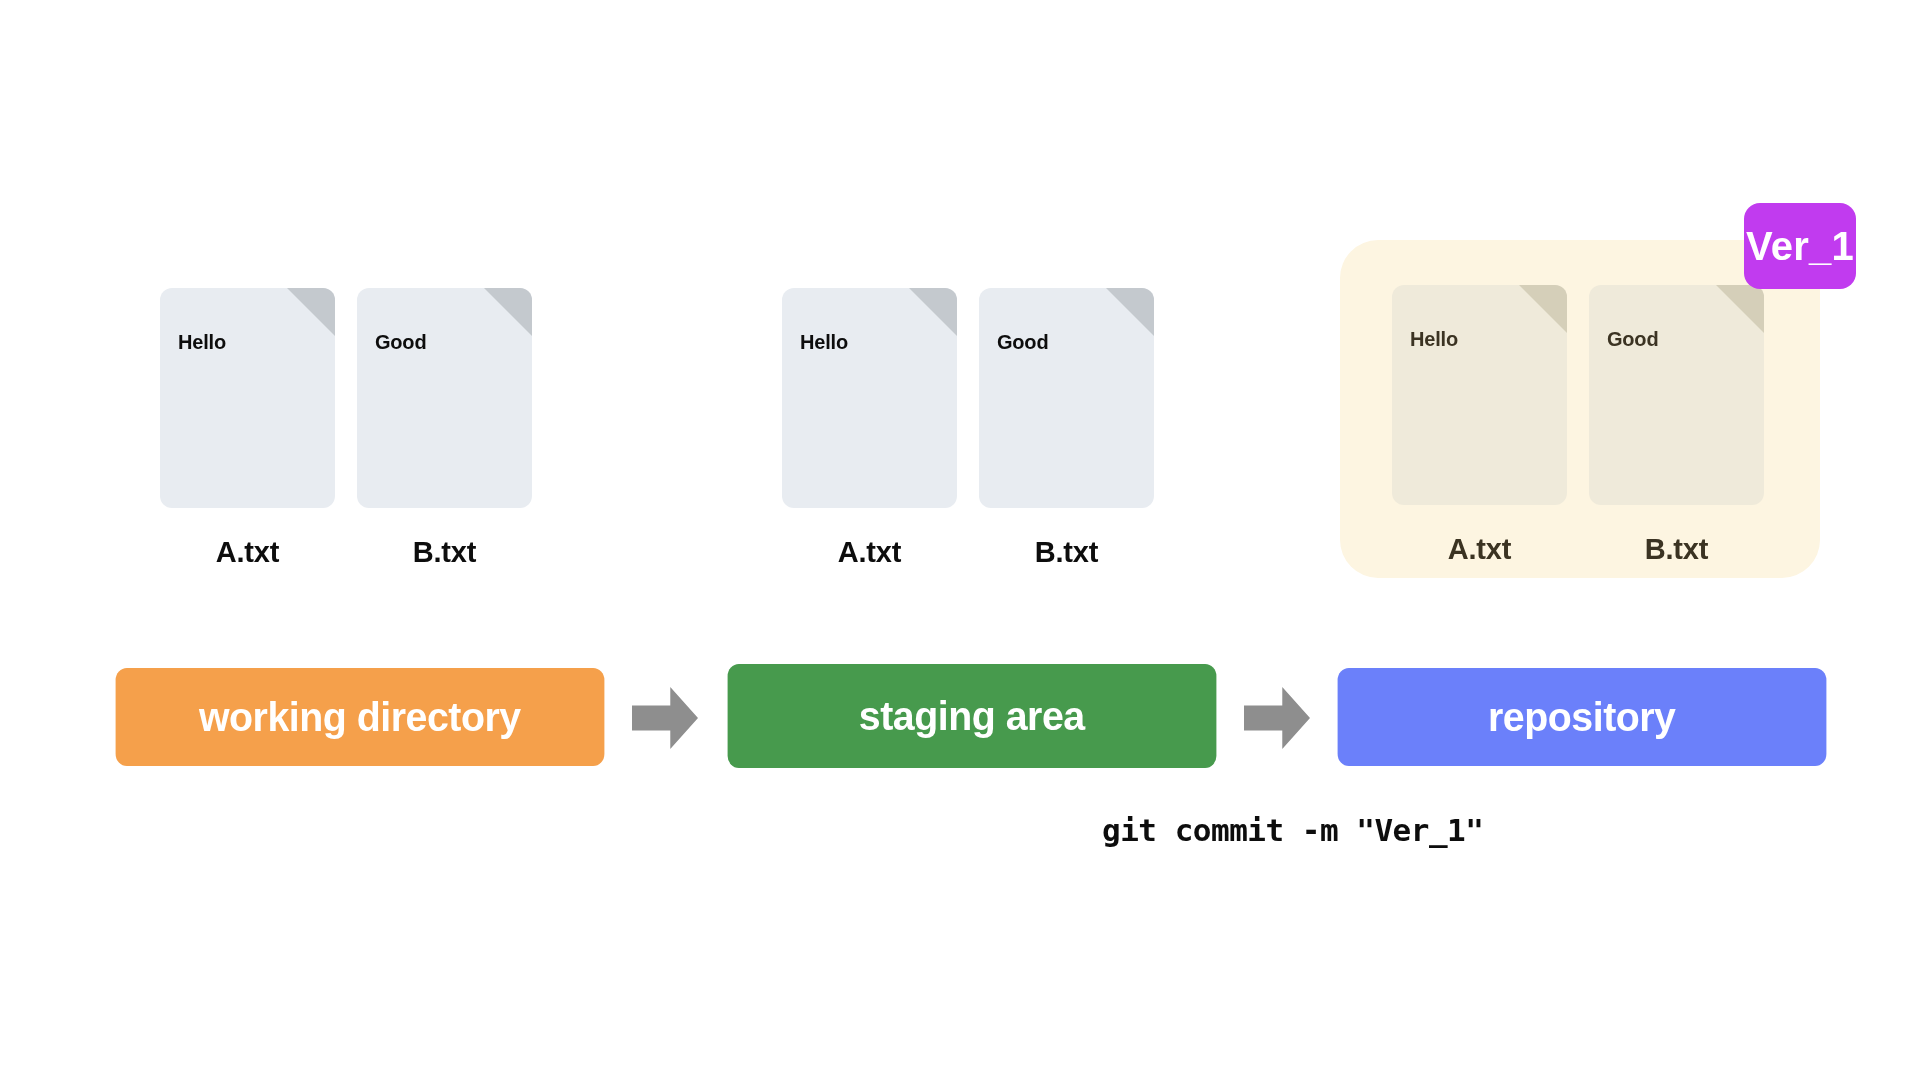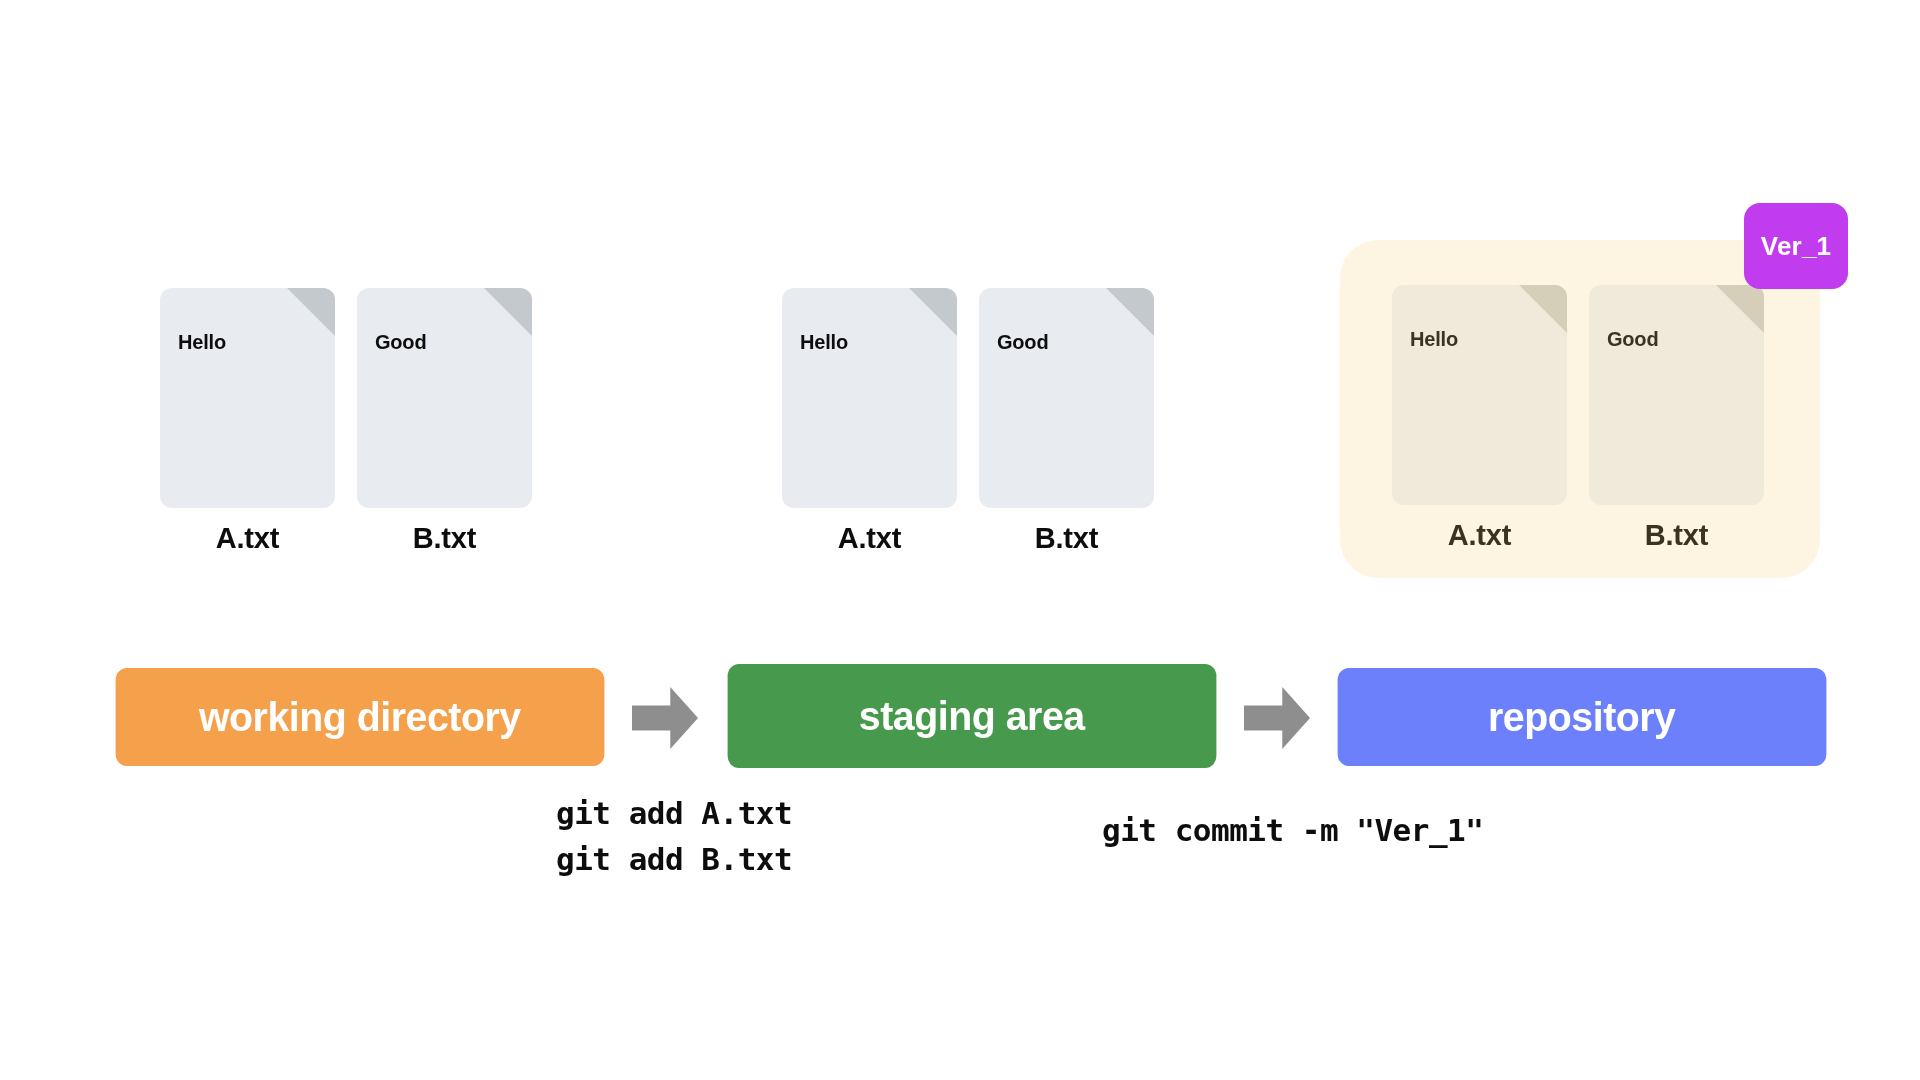--- a/index.html
+++ b/index.html
@@ -68,21 +68,21 @@
     position: absolute;
     left: 18px;
     top: 44px;
     font-size: 20px;
     font-weight: 600;
     color: #0d0d0d;
     letter-spacing: -0.2px;
     line-height: 1;
   }
   .file-name {
-    margin-top: 14px;
+    margin-top: 28px;
     font-size: 29px;
     font-weight: 700;
     color: #0d0d0d;
     letter-spacing: -0.2px;
   }
 
   
   .repo-skin .file-card { background: #efeada; }
   .repo-skin .file-card .fold { background: #d5cfb9; }
   .repo-skin .file-card .fold-shade { background: #efeada; }
@@ -96,29 +96,29 @@
     top: 240px;
     width: 480px;
     height: 338px;
     background: #fdf5e1;
     border-radius: 38px;
   }
   .version-badge {
     position: absolute;
     left: 1744px;
     top: 203px;
-    width: 104px;
+    width: 112px;
     height: 86px;
     border-radius: 16px;
     background: #c13bef;
     display: flex;
     align-items: center;
     justify-content: center;
     color: #ffffff;
-    font-size: 26px;
+    font-size: 40px;
     font-weight: 600;
     letter-spacing: 0.2px;
     text-align: center;
   }
 
   
   .stage-bar {
     position: absolute;
     height: 98px;
     border-radius: 12px;
@@ -266,18 +266,16 @@
     <span>staging area</span>
   </div>
 
   <div class="stage-bar bar-repository">
     <span>repository</span>
   </div>
 
   <div class="block-arrow arrow-1"></div>
   <div class="block-arrow arrow-2"></div>
 
-  <div class="cmd cmd-add">git add A.txt
-git add B.txt</div>
 
   <div class="cmd cmd-commit">git commit -m "Ver_1"</div>
 
 </div>
 
 </body></html>

